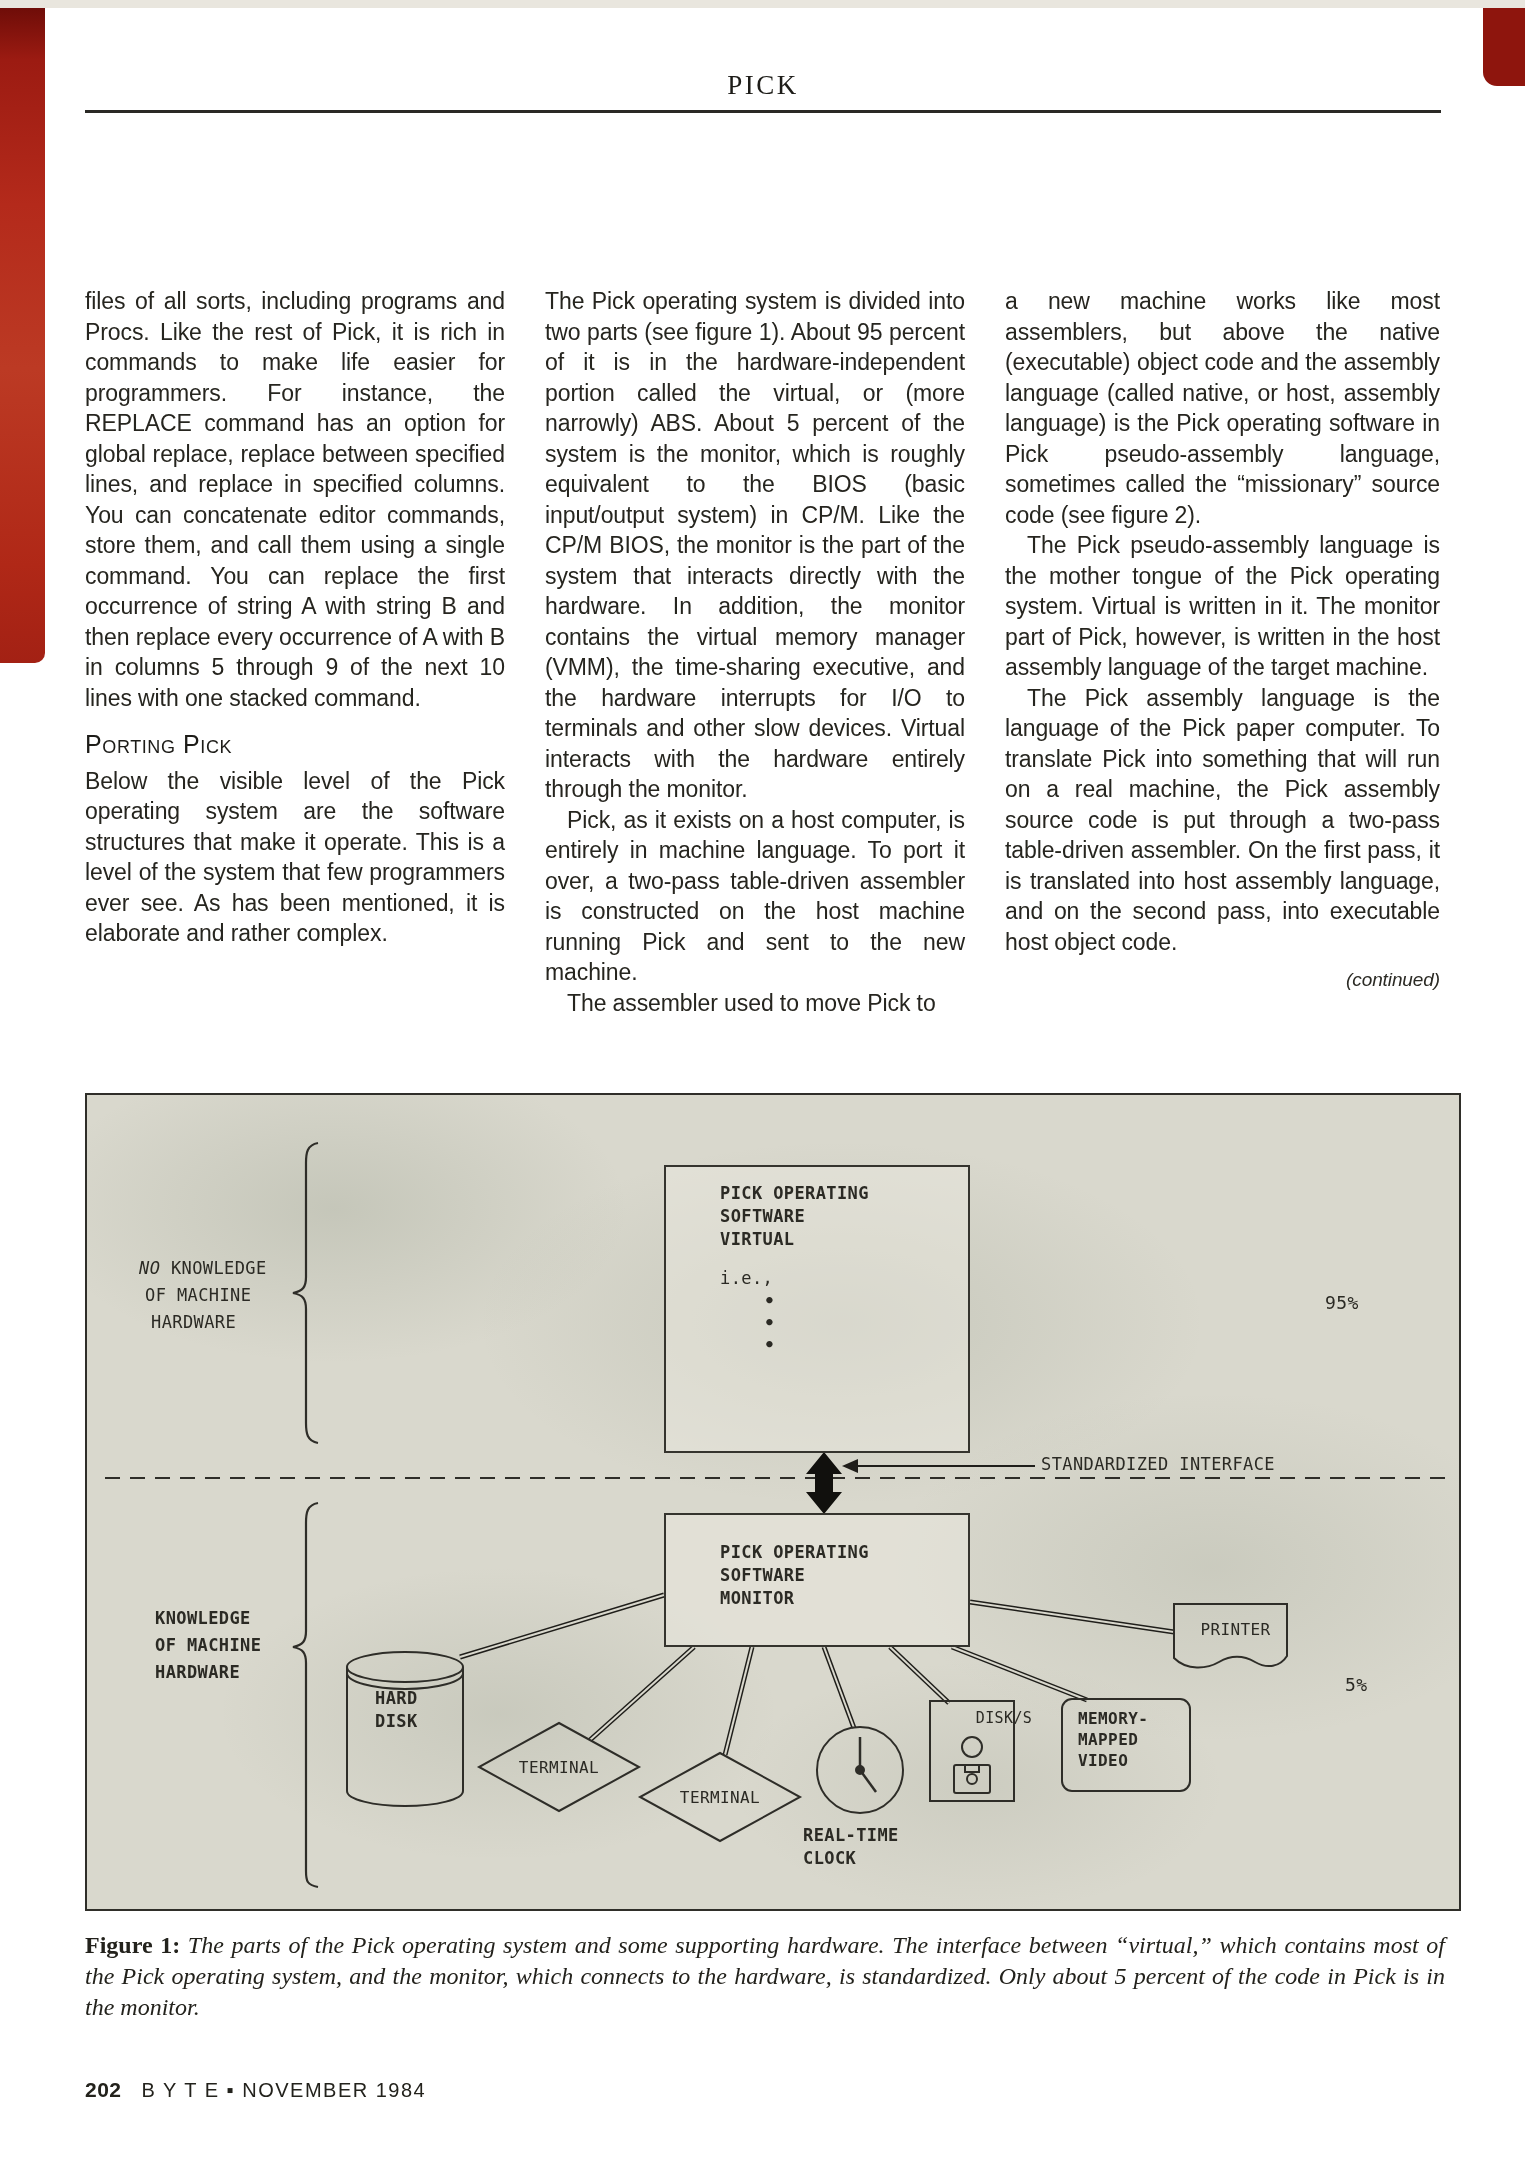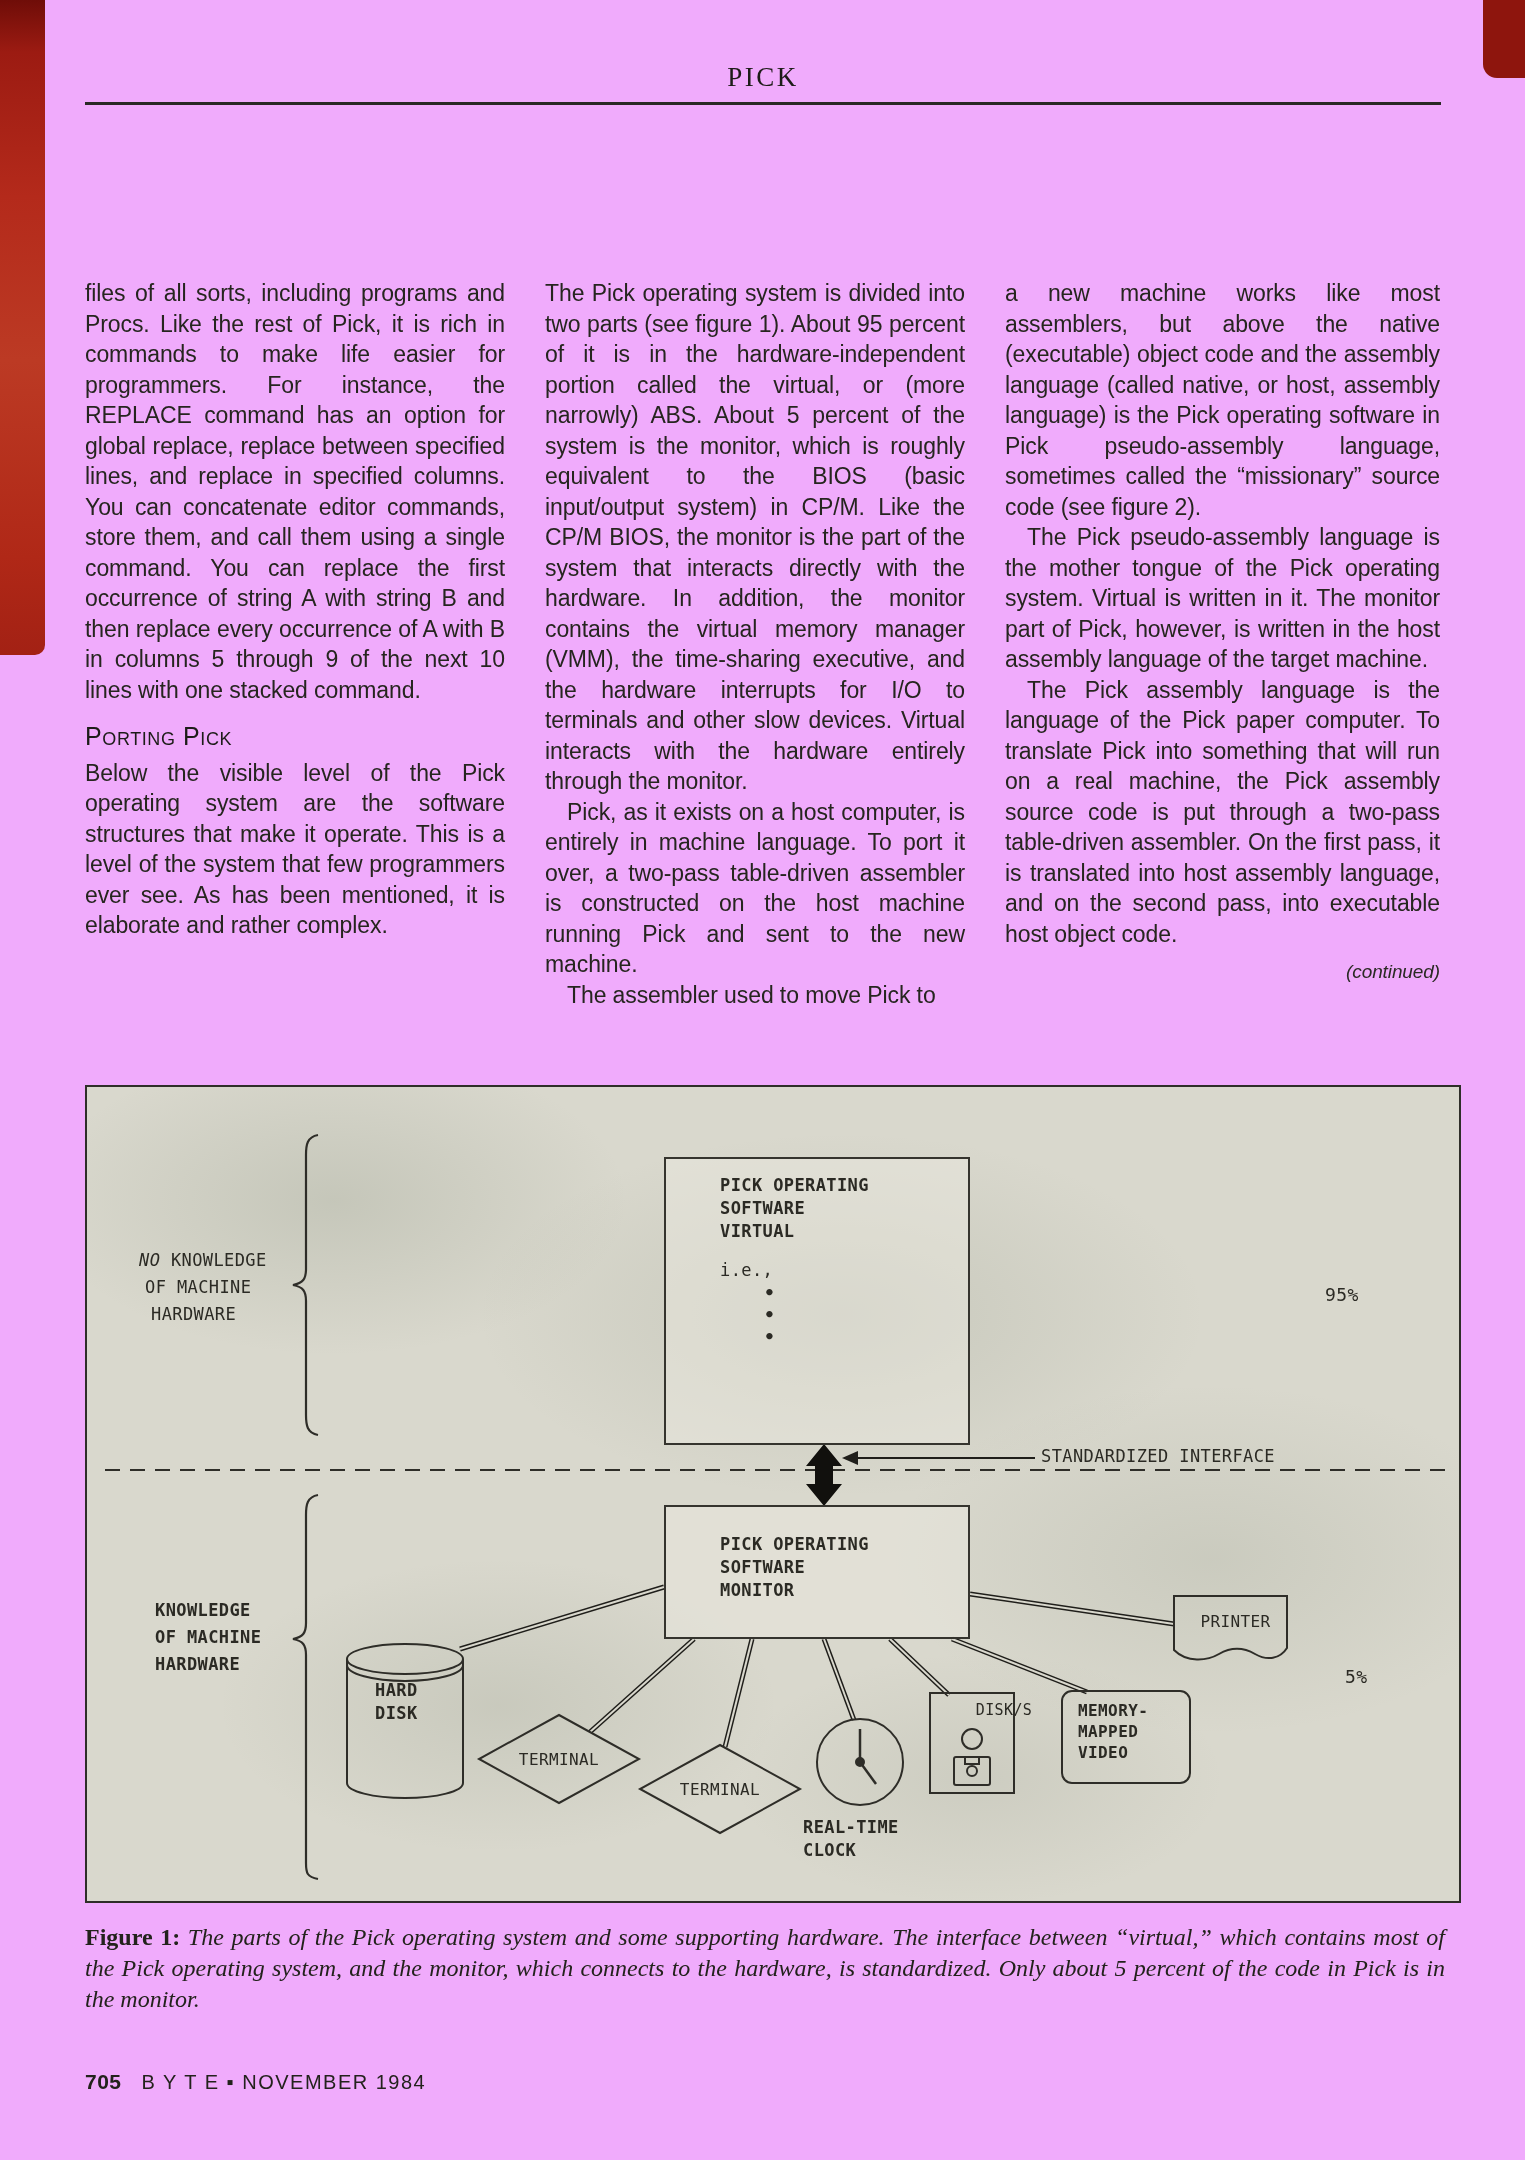--- a/index.html
+++ b/index.html
@@ -4,21 +4,22 @@
 <style>
   html,body{margin:0;padding:0;}
   body{
     width:1525px;height:2160px;
     background:#e9e6de;
     font-family:"Liberation Sans", sans-serif;
     position:relative;overflow:hidden;
   }
   .page{
     position:absolute;inset:0;
-    background:#f0abfc;
+    background:#ffffff;
+    margin-top:8px;
   }
   
   .red-strip-left{
     position:absolute;left:0;top:0;width:45px;height:655px;
     background:linear-gradient(180deg,#6f0d08 0%,#9c1b12 8%,#b42a1b 30%,#bc3a24 55%,#b02817 85%,#a32114 100%);
     border-radius:0 0 10px 0;
   }
   .red-patch-right{
     position:absolute;right:0;top:0;width:42px;height:78px;
     background:#8e150d;border-radius:0 0 0 14px;
@@ -244,16 +245,16 @@
 VIDEO</div>
     <div class="fig-el mono dev-label-center" style="left:1087px;top:523px;width:123px;font-size:16px;">PRINTER</div>
   </div>
 
   <div class="caption">
     <span class="cap-label">Figure 1:</span>
     <span class="cap-text">The parts of the Pick operating system and some supporting hardware. The interface between “virtual,” which contains most of the Pick operating system, and the monitor, which connects to the hardware, is standardized. Only about 5 percent of the code in Pick is in the monitor.</span>
   </div>
 
   <div class="footer">
-    <span class="pgnum">705</span><span class="issue">B Y T E ▪ NOVEMBER 1984</span>
+    <span class="pgnum">202</span><span class="issue">B Y T E ▪ NOVEMBER 1984</span>
   </div>
 
 </div>
 
 </body></html>

